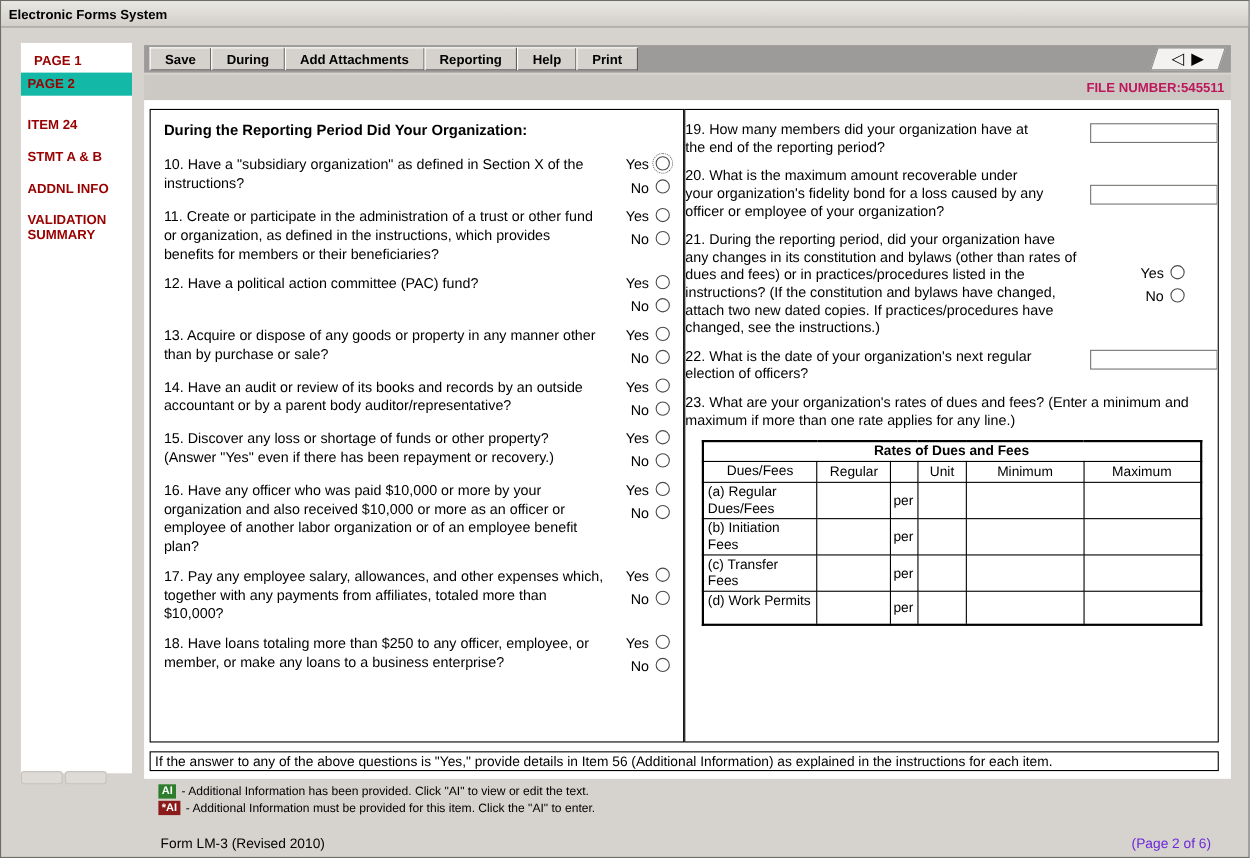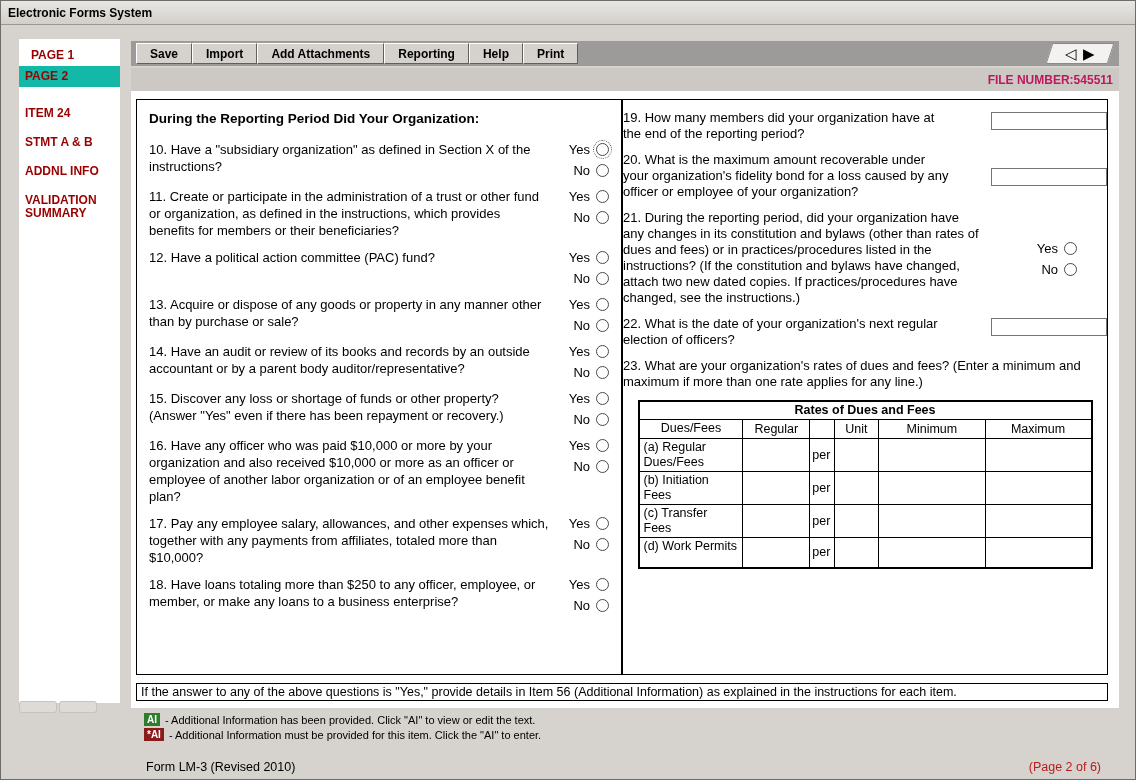--- a/index.html
+++ b/index.html
@@ -36,21 +36,21 @@
   .qbox { position:absolute; top:8px; height:576px; width:486px; border:1px solid #000; background:#fff;
     padding:10px 12px; overflow:hidden; }
   .qbox.left { left:5px; }
   .qbox.right { left:491px; padding:10px 0; }
 
   .box-header { font-size:13.5px; font-weight:bold; color:#000; margin-bottom:14px; line-height:17px; }
 
   .q-row { display:flex; justify-content:space-between; align-items:flex-start; margin-bottom:10px; }
   .q-text { width:400px; font-size:13px; line-height:17px; color:#000; }
   .yn { display:flex; flex-direction:column; align-items:flex-end; gap:6px; padding-top:1px; min-width:56px; }
-  .yn-row { display:flex; align-items:center; gap:6px; font-size:13px; color:#000; cursor:pointer; }
+  .yn-row { display:flex; align-items:flex-start; gap:6px; font-size:13px; color:#000; cursor:pointer; }
   .radio { width:13px; height:13px; border:1px solid #4a4a4a; border-radius:50%; background:#fff; display:inline-block; }
   .radio.focus { outline:1px dotted #555; outline-offset:2px; }
 
   .r-row { display:flex; justify-content:space-between; align-items:flex-start; margin-bottom:10px; }
   .r-text { width:330px; font-size:13px; line-height:16px; color:#000; }
   .r-text.wide { width:358px; }
   .r-text.full { width:100%; }
   .field { width:116px; height:18px; border:1px solid #767470; background:#fff; font-size:12px; padding:1px 3px;
     align-self:flex-start; margin-top:2px; }
   .field.drop { margin-top:16px; }
@@ -73,21 +73,21 @@
 
   .tab-stub { position:absolute; height:12px; width:38px; background:#dedbd7; border:1px solid #c6c3bf; border-radius:3px; }
 
   .legend { position:absolute; left:143px; top:712px; font-size:11px; color:#000; }
   .legend-row { display:flex; align-items:center; gap:5px; margin-bottom:2px; }
   .badge { display:inline-block; color:#fff; font-size:10px; font-weight:bold; padding:1px 3px; line-height:11px; }
   .badge.green { background:#2d7d2d; }
   .badge.red { background:#8b1a1a; }
 
   .footer-form { position:absolute; left:145px; top:759px; font-size:12.5px; color:#000; }
-  .footer-page { position:absolute; right:34px; top:759px; font-size:12.5px; color:#b91c1c; }
+  .footer-page { position:absolute; right:34px; top:759px; font-size:12.5px; color:#6d28d9; }
 </style>
 </head>
 <body>
 
 <div class="window">
 
   <div class="titlebar">
     <span>Electronic Forms System</span>
   </div>
 
@@ -96,21 +96,21 @@
     <span class="nav-item active">PAGE 2</span>
     <span class="nav-item m16">ITEM 24</span>
     <span class="nav-item m10">STMT A &amp; B</span>
     <span class="nav-item m10">ADDNL INFO</span>
     <span class="nav-item m10">VALIDATION SUMMARY</span>
   </div>
 
   <div class="toolbar">
     <div class="tb-btns">
       <button class="tb-btn">Save</button>
-      <button class="tb-btn">Import</button>
+      <button class="tb-btn">During</button>
       <button class="tb-btn">Add Attachments</button>
       <button class="tb-btn">Reporting</button>
       <button class="tb-btn">Help</button>
       <button class="tb-btn">Print</button>
     </div>
     <div class="nav-arrows">
       <span>◁</span>
       <span>▶</span>
     </div>
   </div>

